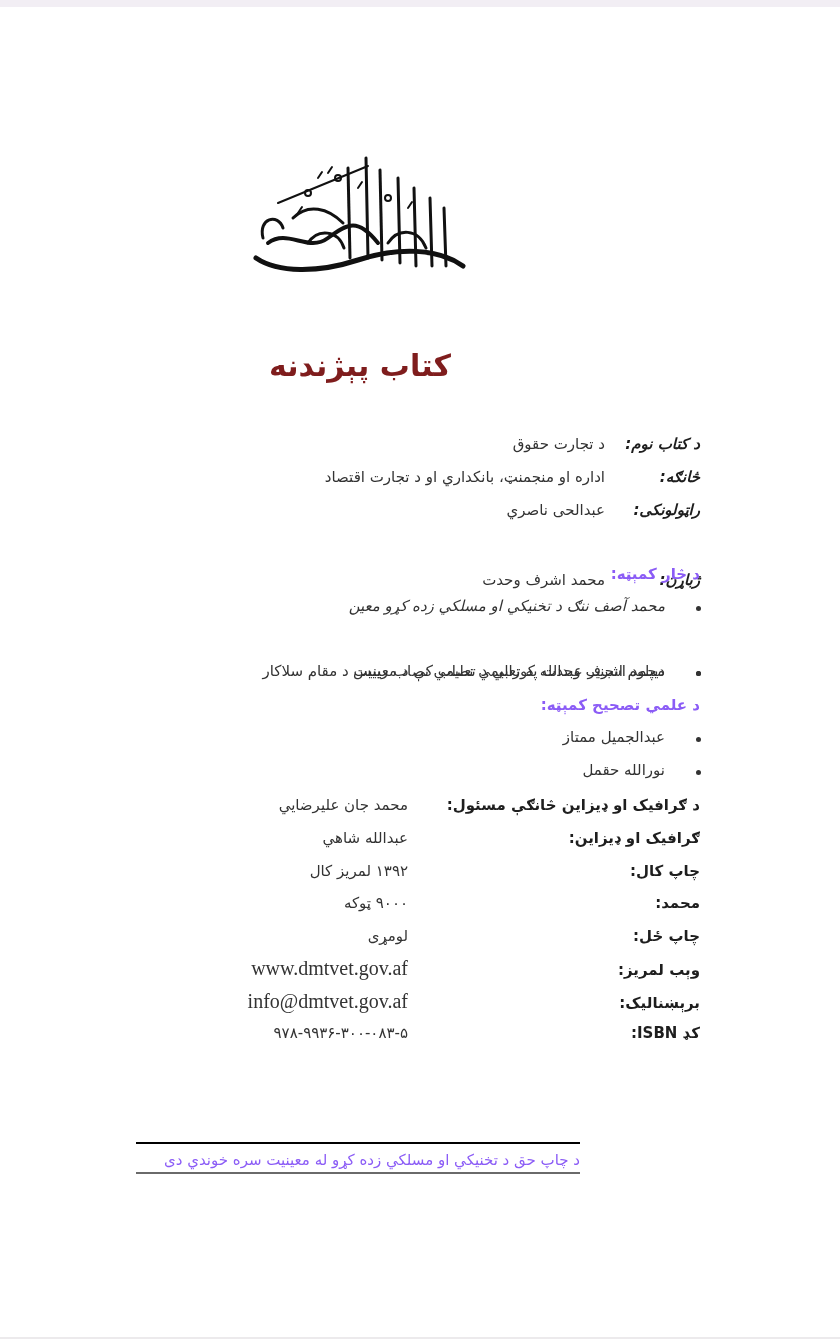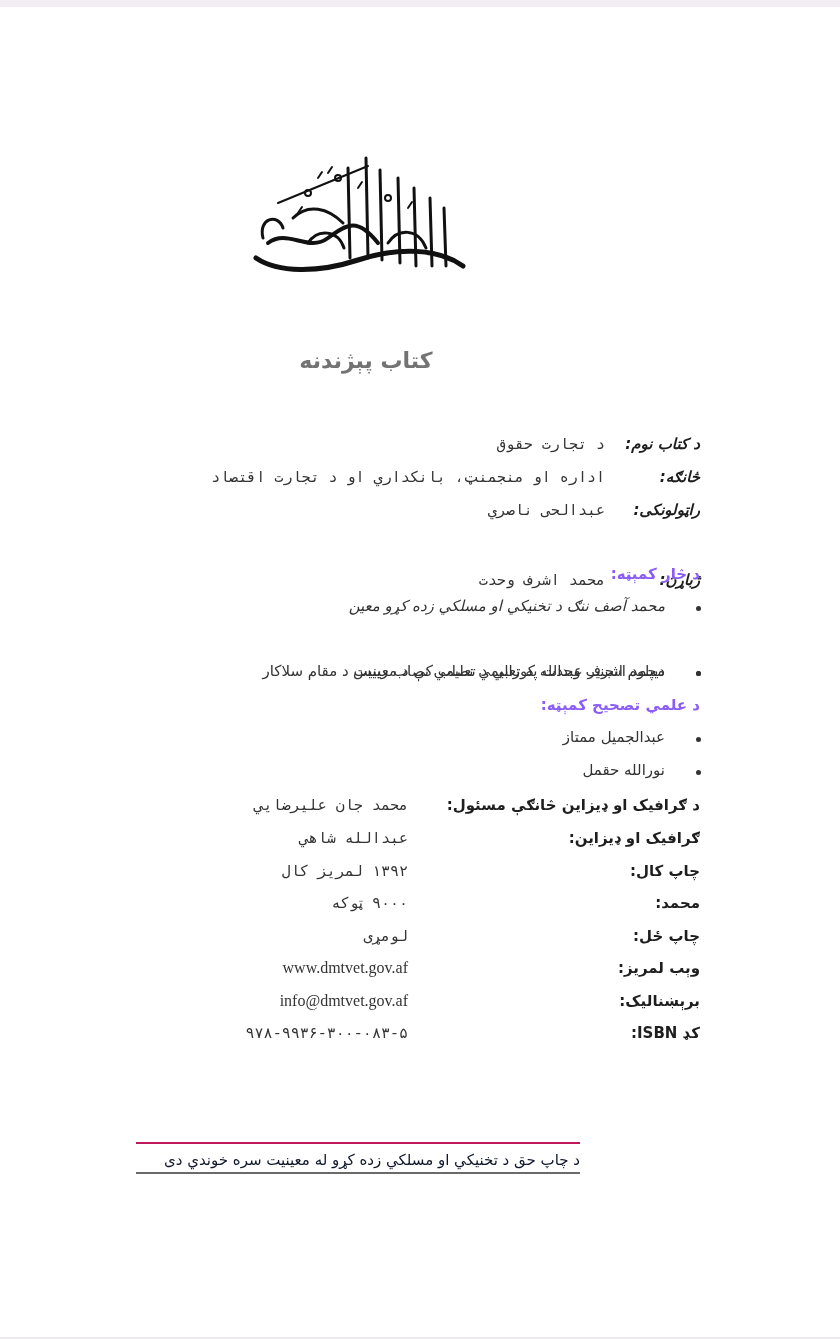--- a/index.html
+++ b/index.html
@@ -7,45 +7,45 @@
     width: 840px; height: 1339px; position: relative; overflow: hidden;
     background: #ffffff; color: #2a2a2a;
     font-family: "DejaVu Sans", sans-serif;
   }
   .top-strip { position: absolute; left: 0; top: 0; width: 840px; height: 7px; background: #f2eef4; }
   .bottom-line { position: absolute; left: 0; bottom: 0; width: 840px; height: 2px; background: #eceaec; }
   .bismillah {
     position: absolute; left: 248px; top: 148px; width: 222px; height: 130px;
   }
   .page-title {
-    position: absolute; left: 256px; width: 220px; top: 348px; text-align: center;
-    font-weight: bold; font-size: 22px; color: #737373; direction: rtl;
+    position: absolute; left: 250px; width: 220px; top: 348px; text-align: center;
+    font-weight: bold; font-size: 30px; color: #7f1d1d; direction: rtl;
   }
   .row {
     position: absolute; right: 140px; direction: rtl; font-size: 15px; height: 22px;
     line-height: 22px; white-space: nowrap;
   }
   .label { font-weight: bold; color: #1e1e1e; display: inline-block; }
-  .value { color: #333; display: inline-block; font-family: Liberation Mono, monospace; }
+  .value { color: #333; display: inline-block; }
   .row.w1 .label { width: 95px; font-style: italic; }
   .row.w2 .label { width: 292px; }
   .section {
     position: absolute; right: 140px; direction: rtl; font-size: 15px; font-weight: bold; color: #8b5cf6;
   }
   .bullet {
     position: absolute; right: 175px; direction: rtl; font-size: 15px; color: #333; white-space: nowrap;
   }
   .bullet .dot {
     position: absolute; right: -36px; top: 9px; width: 5px; height: 5px; border-radius: 50%; background: #333;
   }
-  .latin { font-family: "Liberation Serif", serif; font-size: 16px; direction: ltr; unicode-bidi: embed; }
+  .latin { font-family: "Liberation Serif", serif; font-size: 20px; direction: ltr; unicode-bidi: embed; }
   .copyright {
     position: absolute; left: 136px; top: 1142px; width: 444px; height: 32px;
-    border-top: 2px solid #be185d; border-bottom: 2px solid #6a6a6a;
-    direction: rtl; font-size: 15px; color: #0f172a; line-height: 32px; text-align: right; box-sizing: border-box;
+    border-top: 2px solid #000000; border-bottom: 2px solid #6a6a6a;
+    direction: rtl; font-size: 15px; color: #8b5cf6; line-height: 32px; text-align: right; box-sizing: border-box;
     white-space: nowrap;
   }
 </style>
 </head>
 <body>
 
 <div class="top-strip"></div>
 
 <div class="bismillah">
   <svg width="222" height="130" viewBox="0 0 222 130">

